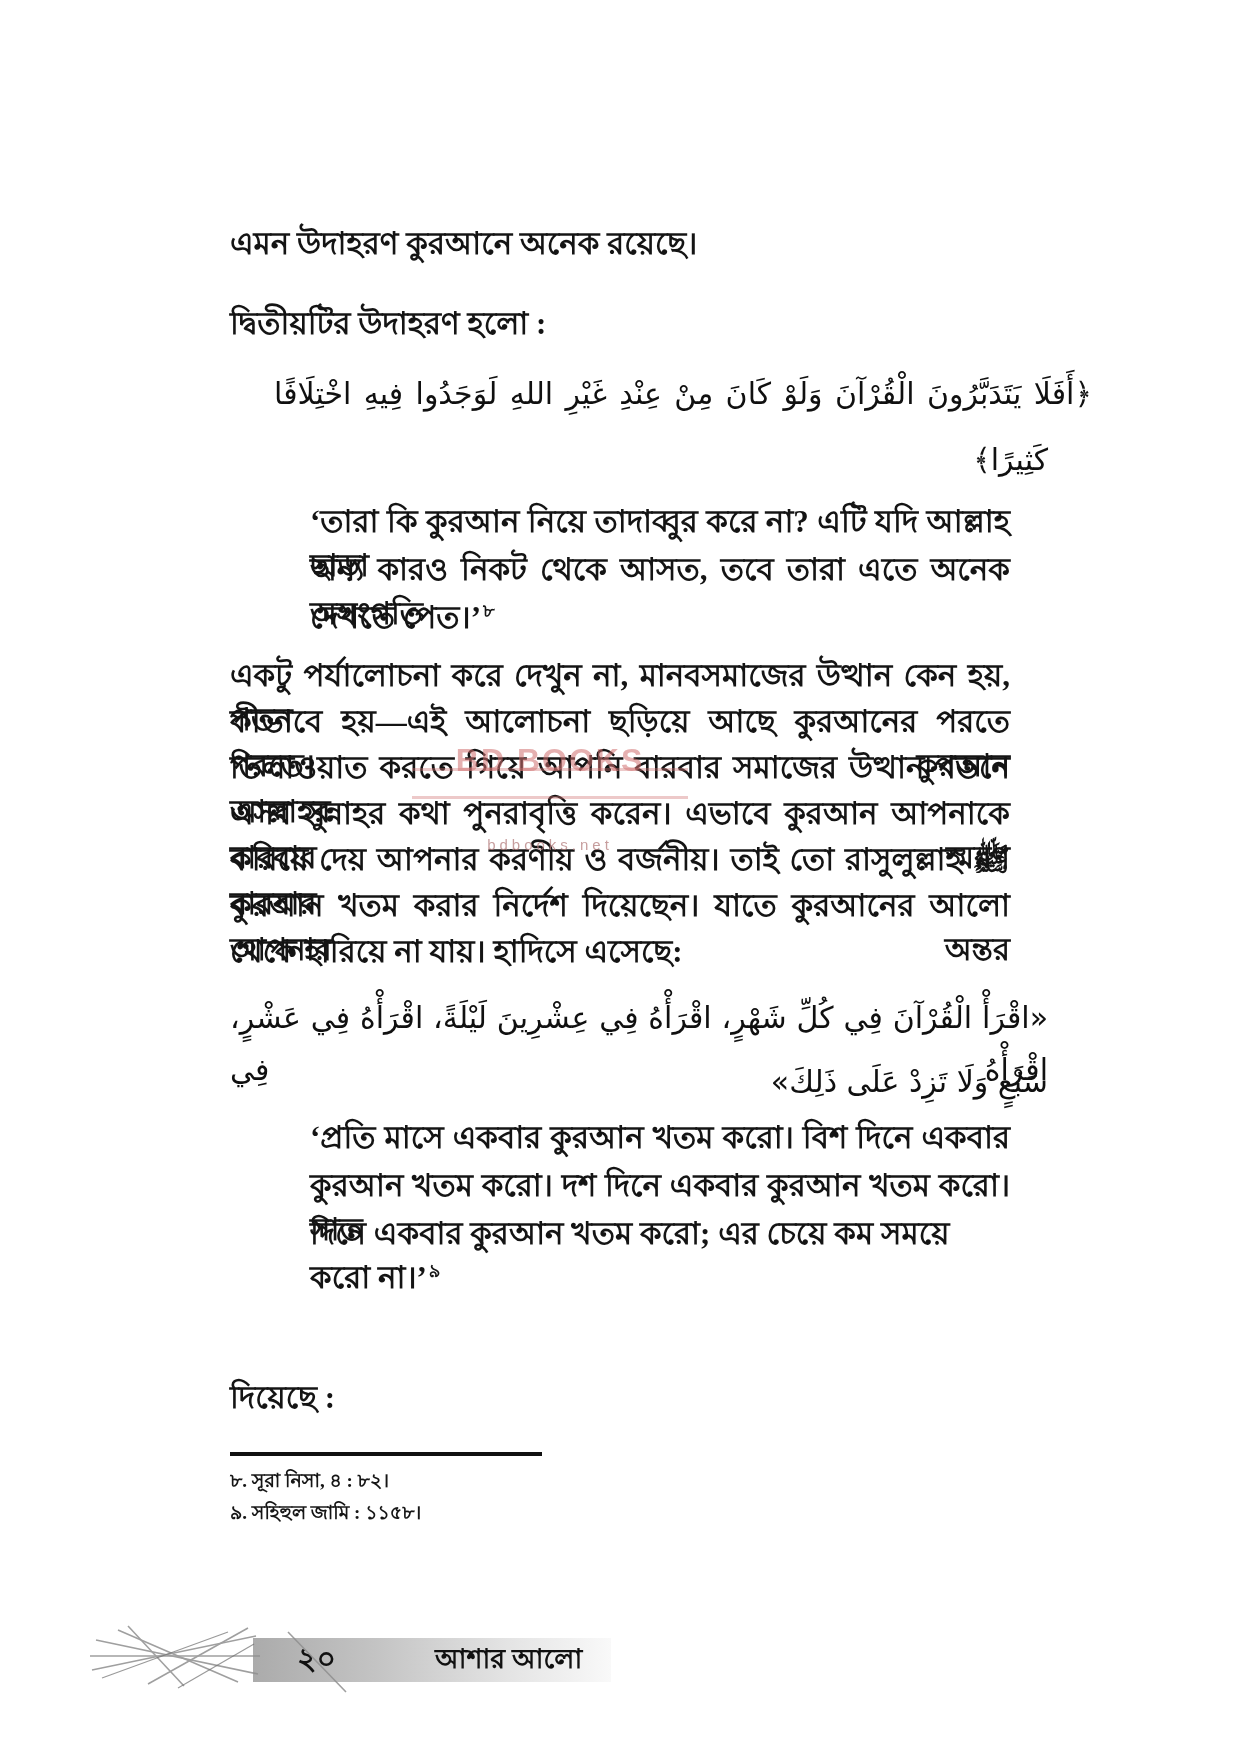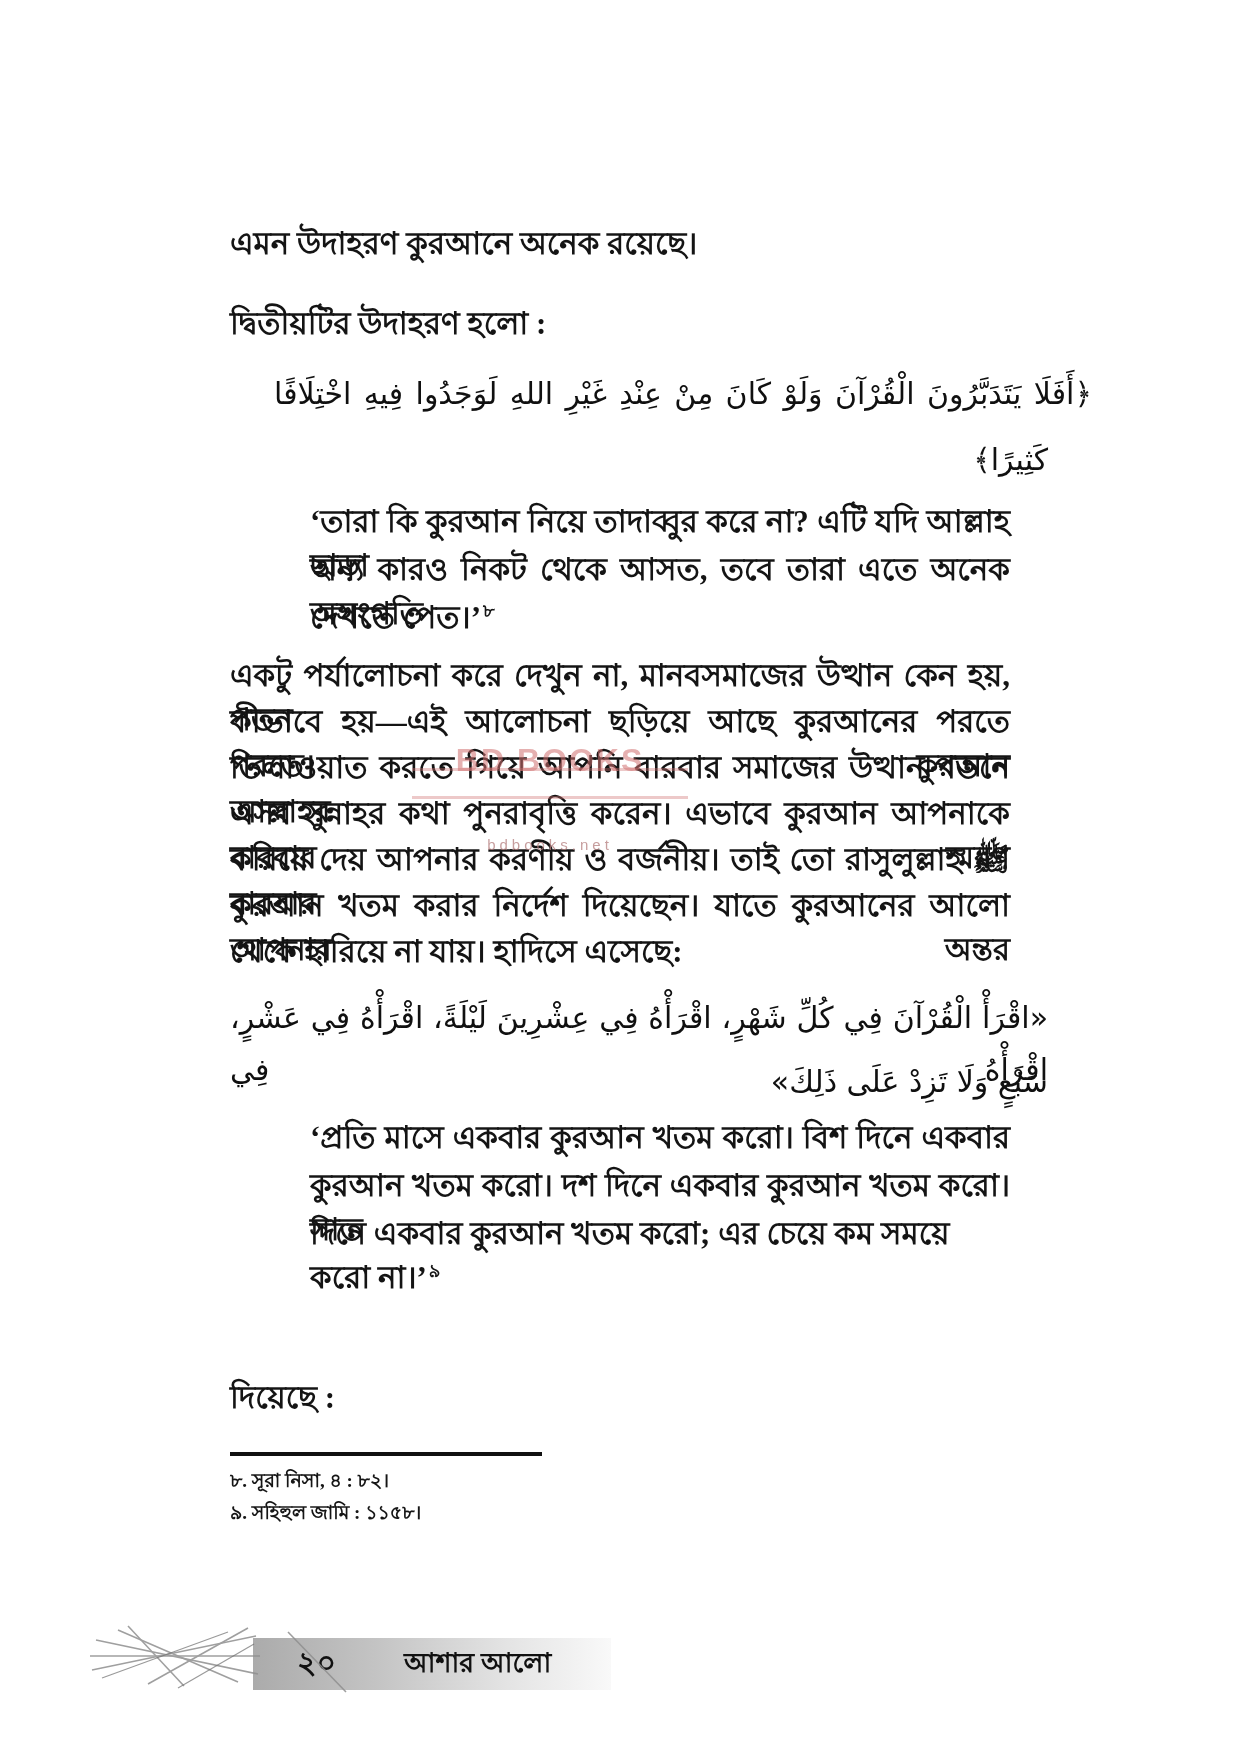--- a/index.html
+++ b/index.html
@@ -64,23 +64,23 @@
   .wm-sub{
     position:absolute;top:836px;left:418px;width:264px;
     text-align:center;
     font-family:"Liberation Sans", sans-serif;
     font-size:15px;letter-spacing:4px;
     color:rgba(180,125,125,0.75);
     z-index:5;
   }
   
   .footer-bar{
-    position:absolute;top:1638px;left:253px;width:358px;height:52px;
+    position:absolute;top:1638px;left:253px;width:358px;height:44px;
     background:linear-gradient(to right,#ababab 0%,#c4c4c4 35%,#e3e3e3 70%,#f9f9f9 100%);
-    display:flex;align-items:center;
+    display:flex;align-items:center;gap:31px;
   }
   .footer-page-number{
     margin-left:44px;
     font-size:30px;font-weight:600;color:#111;
   }
   .footer-book-title{
     margin-left:68px;
     font-size:27px;font-weight:600;color:#111;
   }
   .footer-art{position:absolute;top:1622px;left:88px;z-index:2;}

